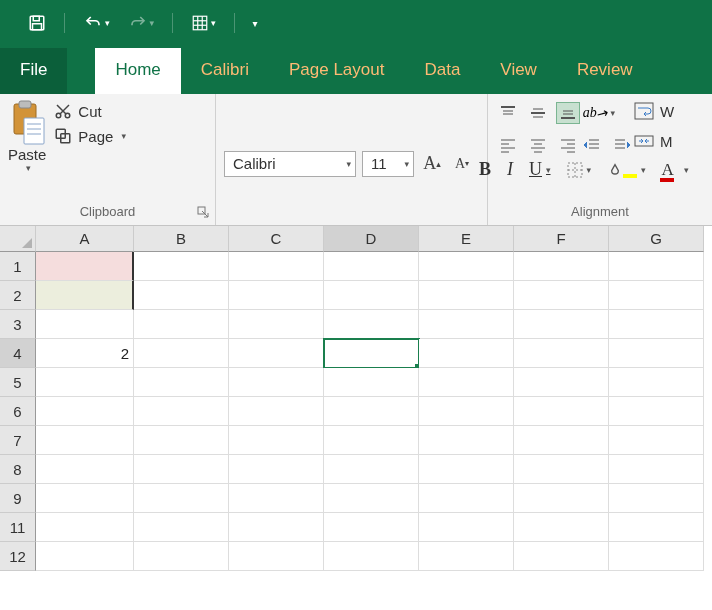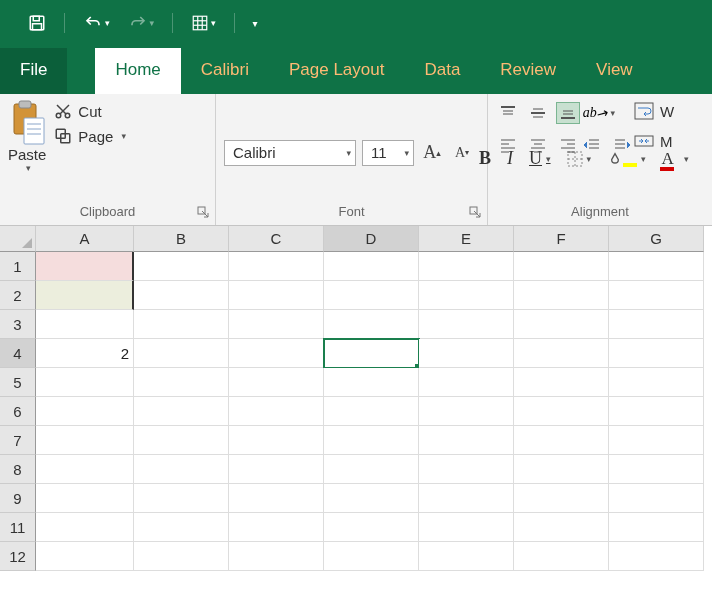--- a/index.html
+++ b/index.html
@@ -107,22 +107,22 @@
 </div>
 
 <div class="menubar">
   <div class="filetab">File</div>
   <div style="width:28px"></div>
   <div class="tabs">
     <div class="tab active">Home</div>
     <div class="tab">Calibri</div>
     <div class="tab">Page Layout</div>
     <div class="tab">Data</div>
+    <div class="tab">View</div>
     <div class="tab">Review</div>
-    <div class="tab">View</div>
   </div>
 </div>
 
 <div class="ribbon">
 
   <div class="group" style="width:216px">
     <div class="group-body">
       <div class="clip-left">
         <svg width="38" height="46" viewBox="0 0 38 46">
           <rect x="6" y="4" width="22" height="30" rx="2" fill="#d29338" stroke="#9c6a23"></rect>
@@ -200,29 +200,20 @@
               <path d="M7 13l5-9 5 9a5 5 0 11-10 0z"></path>
             </svg>
           <span style="display:inline-block;width:14px;height:4px;background:#ffff00;margin-left:-2px;align-self:flex-end"></span>
             <span class="drop-tri">▾</span>
         </div>
         <div class="sbtn" style="font-family:serif;font-size:17px;position:relative">
           A<span style="position:absolute;left:3px;bottom:1px;width:14px;height:4px;background:#d40000"></span><span class="drop-tri" style="margin-left:8px">▾</span>
         </div>
       </div>
     </div>
-    <div class="group-label">
-      <span>Font</span>
-      <span class="dlaunch">
-        <svg width="12" height="12" viewBox="0 0 12 12" stroke="#777" fill="none">
-            <rect x="1" y="1" width="7" height="7"></rect>
-            <path d="M5 5 L11 11 M11 7 V11 H7"></path>
-          </svg>
-      </span>
-    </div>
   </div>
 
   <div class="group" style="flex:1;border-right:none">
     <div class="group-body" style="gap:0">
       <div class="align-col">
         <div class="align-row">
           <div class="abtn">
               <svg width="18" height="16">
                 <line x1="2" y1="2" x2="16" y2="2" stroke="#555" stroke-width="2"></line>
                 <line x1="4" y1="6" x2="14" y2="6" stroke="#555"></line>

